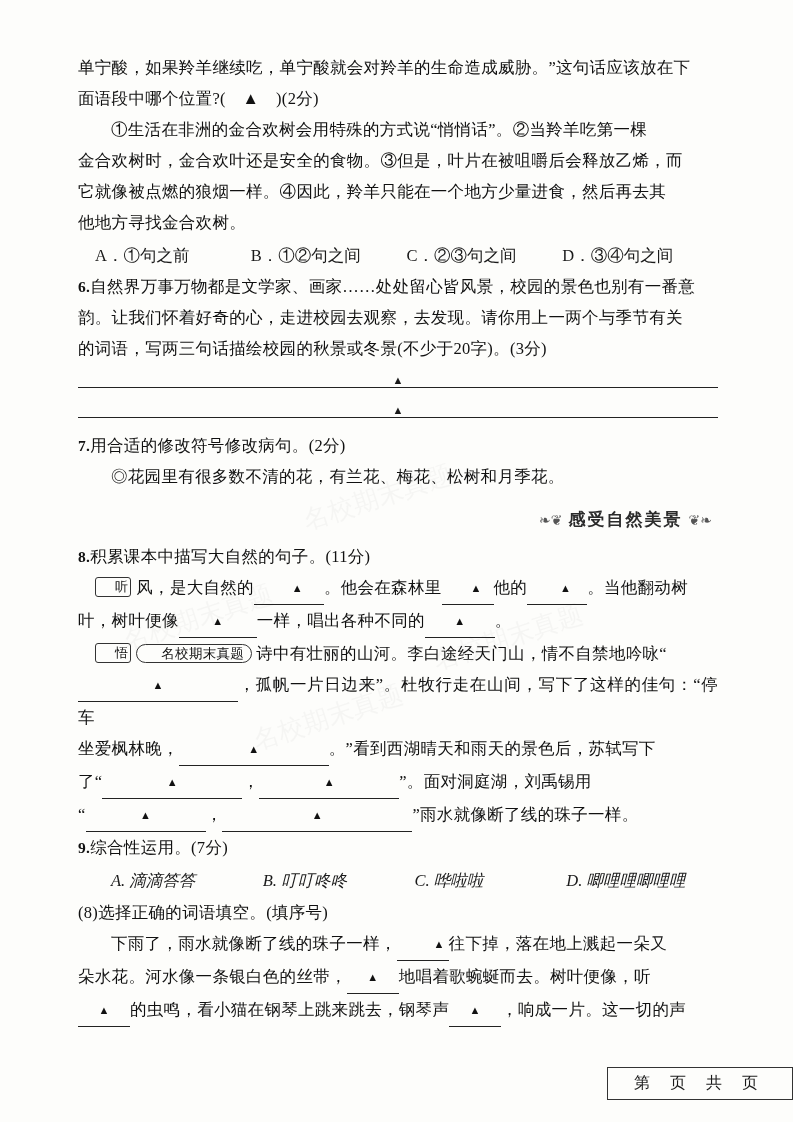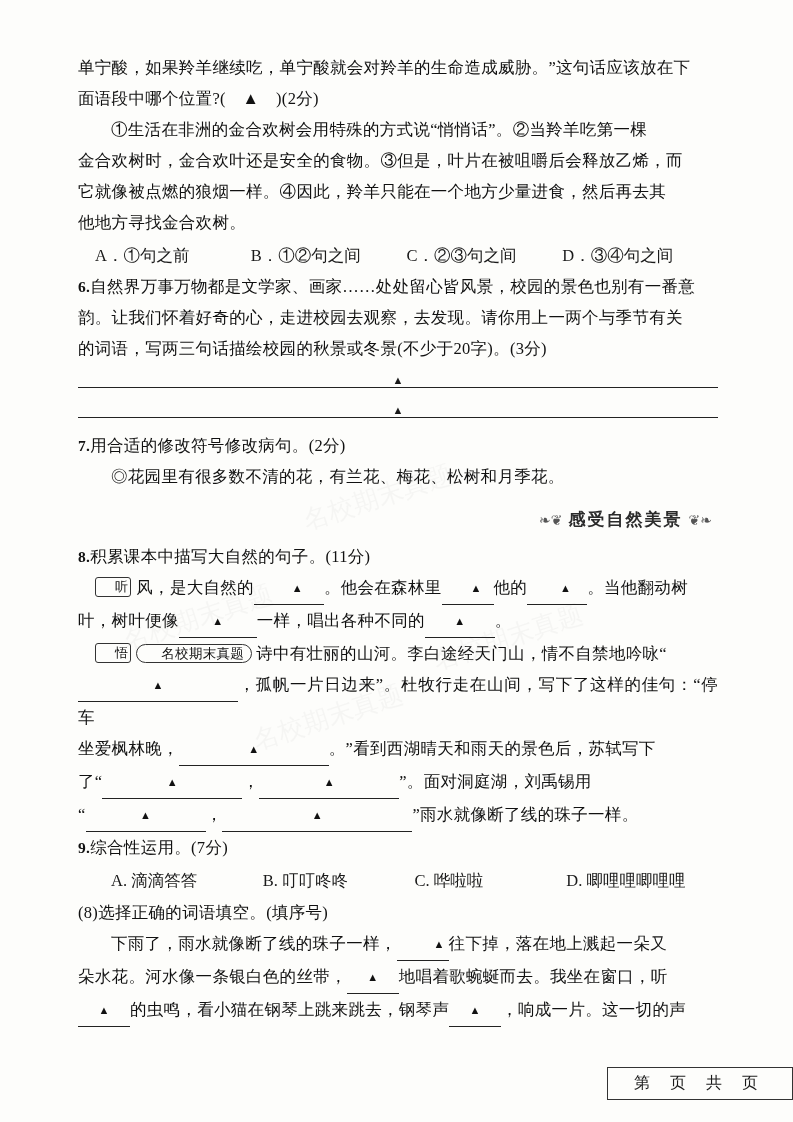--- a/index.html
+++ b/index.html
@@ -219,32 +219,32 @@
     <div class="line">
       <span>了“</span><span class="ul-blank w140">▲</span><span>，</span><span class="ul-blank w140">▲</span><span>”。面对洞庭湖，刘禹锡用</span>
     </div>
     <div class="line">
       <span>“</span><span class="ul-blank w120">▲</span><span>，</span><span class="ul-blank w190">▲</span><span>”雨水就像断了线的珠子一样。</span>
     </div>
 
     <div class="line">
       <span class="qnum">9.</span><span>综合性运用。(7分)</span>
     </div>
-    <div class="opts-row opts-4" style="padding-left:33px;">
+    <div class="opts-row opts-4" style="padding-left:33px;font-style:italic;">
       <span class="op">A. 滴滴答答</span>
       <span class="op">B. 叮叮咚咚</span>
       <span class="op">C. 哗啦啦</span>
       <span class="op">D. 唧哩哩唧哩哩</span>
     </div>
     <div class="line sub-item">(8)选择正确的词语填空。(填序号)</div>
     <div class="line indent2">
       <span>下雨了，雨水就像断了线的珠子一样，</span><span class="ul-blank w52">▲</span><span>往下掉，落在地上溅起一朵又</span>
     </div>
     <div class="line">
-      <span>朵水花。河水像一条银白色的丝带，</span><span class="ul-blank w52">▲</span><span>地唱着歌蜿蜒而去。我坐在窗口，听</span>
+      <span>朵水花。河水像一条银白色的丝带，</span><span class="ul-blank w52">▲</span><span>地唱着歌蜿蜒而去。树叶便像，听</span>
     </div>
     <div class="line">
       <span class="ul-blank w52">▲</span><span>的虫鸣，看小猫在钢琴上跳来跳去，钢琴声</span><span class="ul-blank w52">▲</span><span>，响成一片。这一切的声</span>
     </div>
 
   </div>
 
   <div class="footer">
     <span class="fbox">第 页 共 页</span>
   </div>

